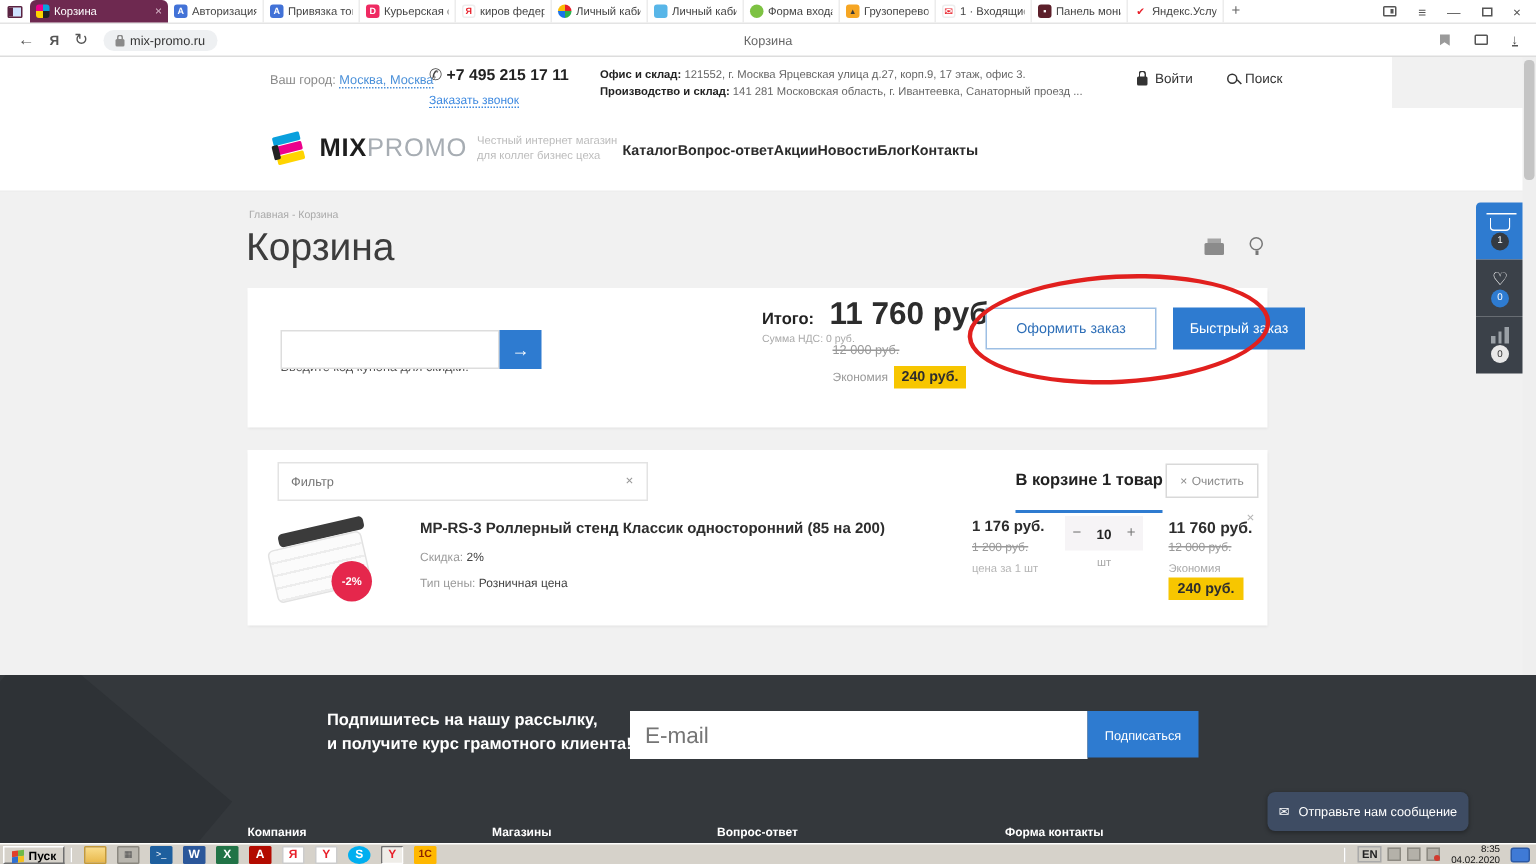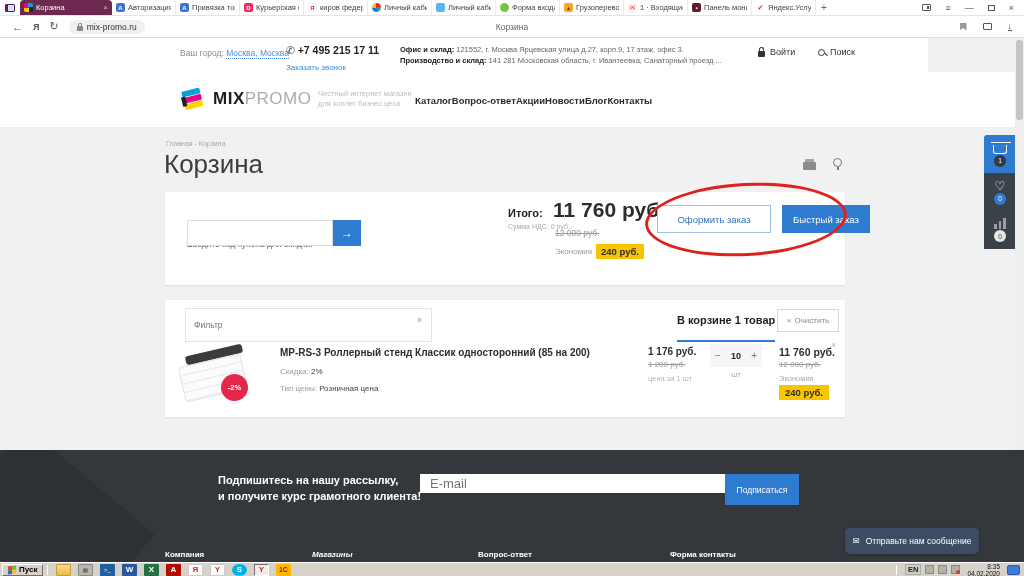--- a/index.html
+++ b/index.html
@@ -86,21 +86,21 @@
   .vat{position:absolute;left:343px;top:31px;font-size:7px;color:#aaa;}
   .grand{position:absolute;left:388px;top:6px;font-size:21px;font-weight:bold;color:#2d2d2d;white-space:nowrap;}
   .grand-old{position:absolute;left:390px;top:36px;font-size:8.5px;color:#999;text-decoration:line-through;}
   .grand-save{position:absolute;left:390px;top:52px;font-size:8px;color:#999;display:flex;align-items:center;gap:4px;}
   .save-badge{background:#f7c600;color:#2d2d2d;font-weight:bold;font-size:9.5px;padding:2px 5px;}
   .checkout-btn{position:absolute;left:492px;top:13px;width:114px;height:28px;background:#fff;border:1px solid #9dbfe4;color:#2e6fb8;font-size:9.5px;display:flex;align-items:center;justify-content:center;}
   .quick-btn{position:absolute;left:589px;top:13px;width:88px;height:28px;background:#2e7bd0;border:none;color:#fff;font-size:9.5px;display:flex;align-items:center;justify-content:center;margin-left:28px;}
   .red-ellipse{position:absolute;left:645px;top:183px;width:202px;height:73px;border:3.5px solid #e1201e;border-radius:50%;transform:rotate(-3deg);pointer-events:none;}
 
   .card2{left:165px;top:300px;width:680px;height:117px;}
-  .filter-input{position:absolute;left:20px;top:8px;width:247px;height:34px;border:1px solid #e3e3e3;font-size:8.5px;padding:0 20px 0 8px;color:#444;outline:none;}
+  .filter-input{position:absolute;left:20px;top:8px;width:247px;height:26px;border:1px solid #e3e3e3;font-size:8.5px;padding:0 20px 0 8px;color:#444;outline:none;}
   .filter-x{position:absolute;left:252px;top:15px;font-size:9px;color:#999;}
   .cart-count{position:absolute;left:512px;top:14px;font-size:11px;font-weight:bold;color:#222;border-bottom:2px solid #2e7bd0;padding-bottom:14px;}
   .clear-btn{position:absolute;left:612px;top:9px;width:62px;height:23px;background:#fff;border:1px solid #d9d9d9;color:#8a8a8a;font-size:8px;display:flex;align-items:center;justify-content:center;gap:3px;}
   .row-close{position:absolute;left:666px;top:40px;font-size:9px;color:#b5b5b5;}
   .media{position:absolute;left:12px;top:42px;width:82px;height:66px;}
   .stand-bar{position:absolute;left:8px;top:8px;width:58px;height:9px;background:#3b3b3b;border-radius:3px;transform:rotate(-13deg);}
   .stand-body{position:absolute;left:4px;top:18px;width:64px;height:36px;background:#fbfbfb;border:1px solid #e2e2e2;border-radius:4px;transform:rotate(-13deg);background-image:repeating-linear-gradient(#fbfbfb 0 7px,#ededed 7px 8.5px);}
   .disc-badge{position:absolute;left:44px;top:32px;width:27px;height:27px;border-radius:50%;background:#e5274c;color:#fff;font-size:7.5px;font-weight:bold;display:flex;align-items:center;justify-content:center;}
   .p-title{position:absolute;left:115px;top:46px;width:345px;font-size:10px;font-weight:bold;color:#2d2d2d;line-height:13px;}
   .p-attr1{position:absolute;left:115px;top:67px;font-size:8px;color:#9a9a9a;}
@@ -133,29 +133,29 @@
   .bars-ic{display:flex;align-items:flex-end;gap:2px;height:11px;}
   .bars-ic i{width:2.5px;background:#9aa0a6;display:block;}
 
   .scrollbar{position:absolute;left:1015px;top:38px;width:9px;height:524px;background:#efefef;}
   .scroll-thumb{position:absolute;left:1px;top:2px;width:7px;height:80px;background:#c4c4c4;border-radius:3px;}
 
   
   .footer{position:absolute;left:0;top:450px;width:1024px;height:112px;background:#34383c;overflow:hidden;}
   .footer::before{content:"";position:absolute;left:-50px;top:10px;width:170px;height:170px;background:#2e3236;transform:rotate(40deg);}
   .news-txt{position:absolute;left:218px;top:22px;font-size:11px;font-weight:bold;color:#fff;line-height:16px;}
-  .email-input{position:absolute;left:420px;top:24px;width:305px;height:19px;border:none;font-size:13px;padding:0 10px;color:#555;outline:none;}
+  .email-input{position:absolute;left:420px;top:24px;width:305px;height:32px;border:none;font-size:15px;padding:0 10px;color:#555;outline:none;}
   .subscribe-btn{position:absolute;left:725px;top:24px;width:74px;height:31px;background:#2e7bd0;border:none;color:#fff;font-size:8.5px;display:flex;align-items:center;justify-content:center;}
   .fcols span{position:absolute;top:100px;font-size:8px;font-weight:bold;color:#fff;}
-  .fc0{left:165px;} .fc1{left:312px;font-style:italic;} .fc2{left:478px;} .fc3{left:670px;}
+  .fc0{left:165px;} .fc1{left:328px;} .fc2{left:478px;} .fc3{left:670px;}
   .chat-btn{position:absolute;left:845px;top:78px;width:134px;height:26px;background:#3e4c63;border-radius:5px;color:#fff;font-size:8.5px;display:flex;align-items:center;justify-content:center;gap:6px;box-shadow:0 1px 3px rgba(0,0,0,.3);}
 
   
   .taskbar{position:absolute;left:0;top:562px;width:1024px;height:14px;background:#d6d2ca;border-top:1px solid #fdfdfb;display:flex;align-items:center;}
-  .start-btn{margin-left:2px;height:12px;display:flex;align-items:center;gap:3px;padding:0 5px;background:#d6d2ca;border:1px solid;border-color:#fff #6f6f6f #6f6f6f #fff;font-size:8px;font-weight:bold;color:#000;}
+  .start-btn{margin-left:2px;height:12px;display:flex;align-items:flex-end;gap:3px;padding:0 5px;background:#d6d2ca;border:1px solid;border-color:#fff #6f6f6f #6f6f6f #fff;font-size:8px;font-weight:bold;color:#000;}
   .winflag{width:8px;height:8px;display:grid;grid-template-columns:1fr 1fr;grid-template-rows:1fr 1fr;gap:.5px;transform:skewY(-6deg);}
   .winflag i{display:block;}
   .wf1{background:#e0412c;} .wf2{background:#6fb948;} .wf3{background:#2f6fd0;} .wf4{background:#f4c01f;}
   .tb-sep{width:1px;height:10px;background:#9a9a9a;margin:0 4px;border-right:1px solid #fff;}
   .ti{width:15px;height:12px;margin:0 3.5px;display:flex;align-items:center;justify-content:center;font-size:8px;font-weight:bold;border-radius:1px;color:#fff;}
   .ti-folder{background:linear-gradient(#f9dc8a,#e9b94d);border:1px solid #c49a3a;}
   .ti-dev{background:#b9b6ae;border:1px solid #8b8880;color:#555;font-size:6px;}
   .ti-ps{background:#1e5f9e;font-size:6px;font-weight:normal;}
   .ti-word{background:#2b579a;}
   .ti-excel{background:#217346;}

